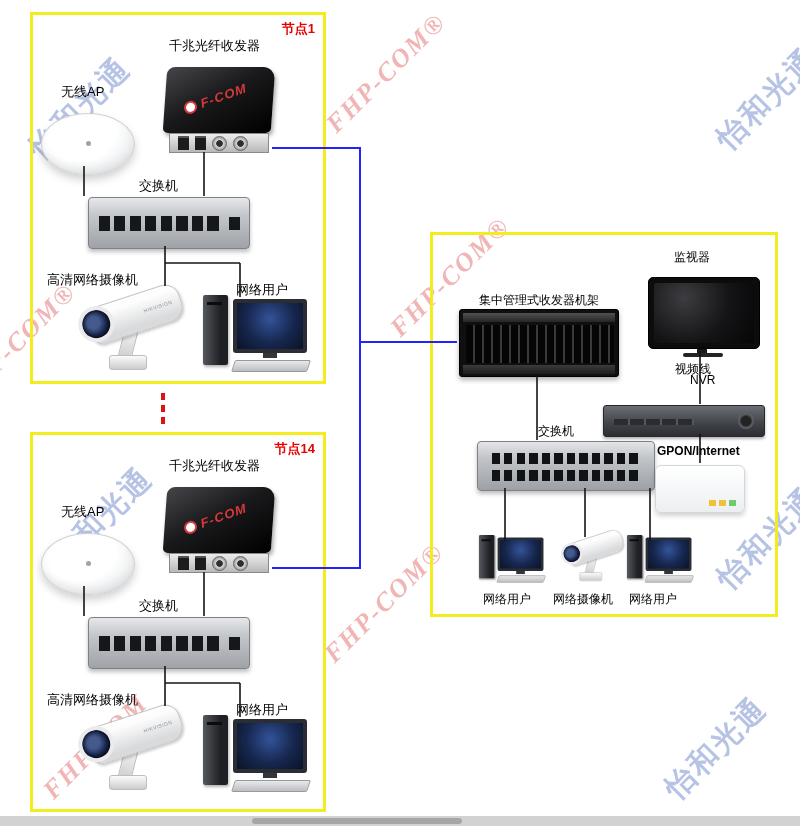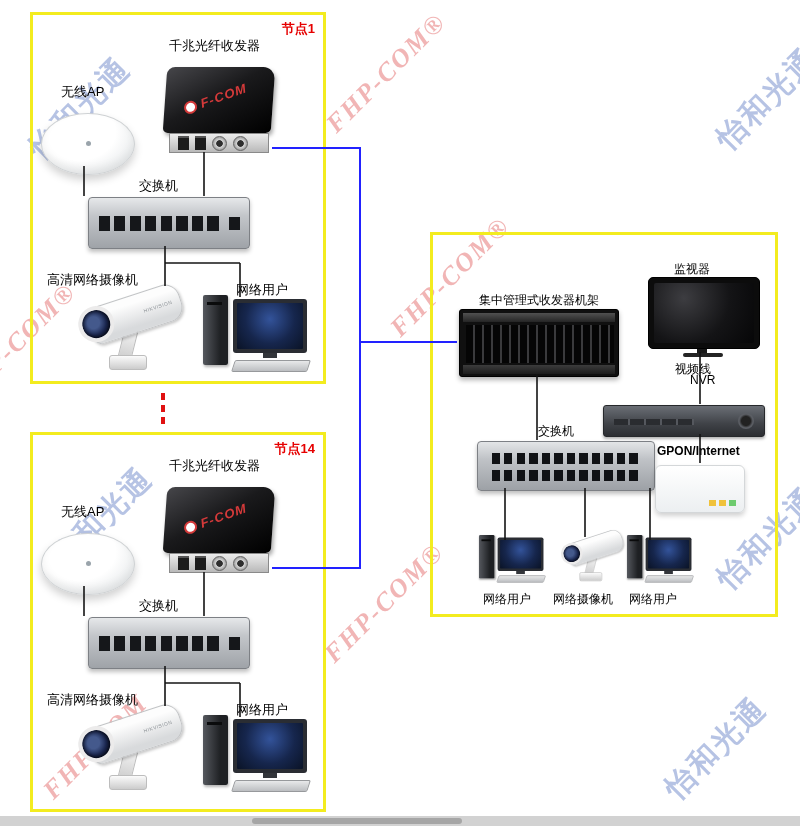--- a/index.html
+++ b/index.html
@@ -297,21 +297,21 @@
 
   <div class="panel" style="left:430px;top:232px;width:348px;height:385px;">
 
     <div class="lbl lbl-sm" style="left:46px;top:57px;">集中管理式收发器机架</div>
     <div class="dev rack" style="left:26px;top:74px;">
       <div class="rack-top"></div>
       <div class="rack-slots"></div>
       <div class="rack-bottom"></div>
     </div>
 
-    <div class="lbl lbl-sm" style="left:241px;top:26px;">监视器</div>
+    <div class="lbl lbl-sm" style="left:241px;top:14px;">监视器</div>
     <div class="dev tv" style="left:215px;top:42px;">
       <div class="tv-screen"></div>
     </div>
     <div class="tv-neck" style="position:absolute;left:264px;top:114px;z-index:4;"></div>
     <div class="tv-base" style="position:absolute;left:250px;top:118px;z-index:4;"></div>
 
     <div class="lbl lbl-sm" style="left:242px;top:126px;">视频线</div>
 
     <div class="lbl lbl-sm" style="left:257px;top:138px;">NVR</div>
     <div class="dev nvr" style="left:170px;top:170px;">

